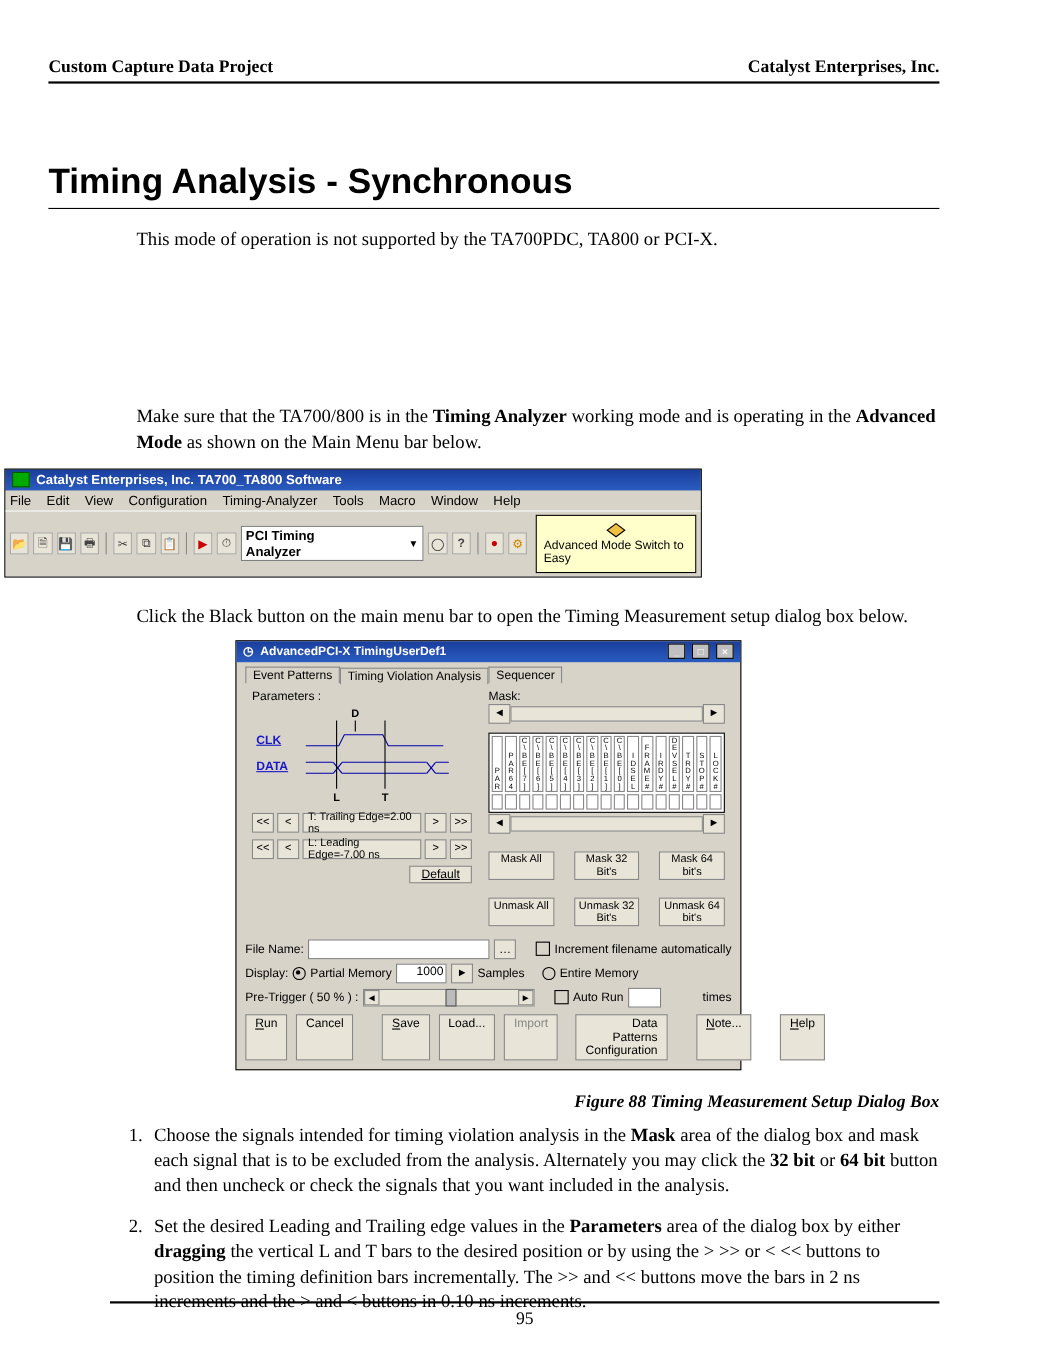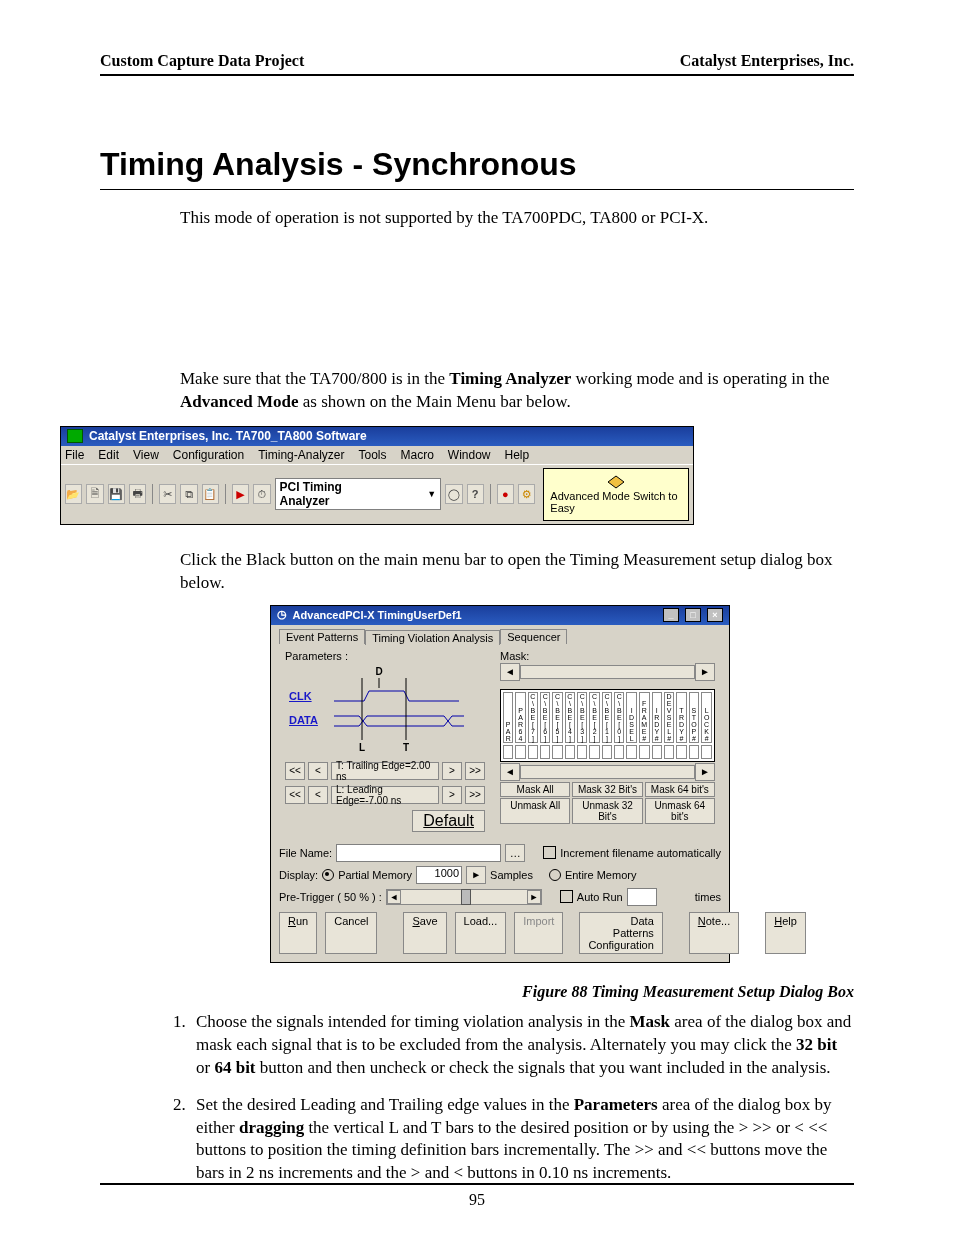--- a/index.html
+++ b/index.html
@@ -6,21 +6,21 @@
     margin: 0;
     padding: 0;
     background: #fff;
     font-family: "Times New Roman", Times, serif;
     color: #000;
   }
   .page {
     width: 954px;
     height: 1235px;
     box-sizing: border-box;
-    padding: 52px 100px 40px 100px;
+    padding: 52px 100px 40px 44px;
     position: relative;
   }
   .hdr {
     display: flex;
     justify-content: space-between;
     font-weight: bold;
     font-size: 16px;
     border-bottom: 2px solid #000;
     padding-bottom: 4px;
     margin-bottom: 70px;
@@ -126,28 +126,28 @@
     float:left; width:200px;
   }
   .paramBox .lbl { font-size:11px; margin-bottom:4px;}
   .wave {
     border:0; position:relative; height:90px; margin-left:4px;
   }
   .siglbl { color:#1818c8; font-weight:bold; text-decoration:underline; font-size:11px; text-align:center;}
   .spinrow { display:flex; align-items:center; gap:3px; font-size:10px; margin-top:6px;}
   .sbtn { border:1px solid #888; background:#e8e4d8; width:18px; height:16px; font-size:10px; display:inline-flex; align-items:center; justify-content:center;}
   .stxt { border:1px solid #888; background:#e8e4d8; height:16px; flex:1; padding:0 4px; display:flex; align-items:center;}
-  .defbtn { border:1px solid #888; background:#e8e4d8; padding:1px 10px; font-size:16px; margin-top:6px; float:right; text-decoration:underline;}
+  .defbtn { border:1px solid #888; background:#e8e4d8; padding:1px 10px; font-size:11px; margin-top:6px; float:right; text-decoration:underline;}
   .maskBox { float:right; width:215px;}
   .maskgrid {
     font-size:9px; background:#fff; border:1px solid #000;
   }
   .maskgrid td { border:1px solid #888; width:14px; height:12px; text-align:center; font-size:8px; padding:0;}
   .addrcell { background:#fff; font-weight:bold; font-size:9px; text-align:left !important; width:auto !important; padding:0 3px !important;}
-  .maskbtnrow { display:flex; gap:2px; margin-top:1px;}
+  .maskbtnrow { display:flex; gap:18px; margin-top:16px;}
   .maskbtn { border:1px solid #888; background:#e8e4d8; font-size:10px; flex:1; text-align:center; padding:1px 2px;}
   .clr { clear:both;}
   .filerow { font-size:11px; margin:4px 8px; display:flex; align-items:center; gap:4px;}
   .txtin { border:1px solid #808080; background:#fff; height:16px; flex:1;}
   .chk { width:11px; height:11px; border:1px solid #000; display:inline-block; vertical-align:middle;}
   .dotbtn { border:1px solid #888; background:#e8e4d8; width:18px; height:16px; display:inline-flex; align-items:center; justify-content:center;}
   .radio { width:10px; height:10px; border:1px solid #000; border-radius:50%; display:inline-block; vertical-align:middle; position:relative;}
   .radio.on::after { content:""; position:absolute; left:2px; top:2px; width:4px; height:4px; border-radius:50%; background:#000;}
   .slider { border:1px solid #888; background:#e8e4d8; height:14px; flex:1; position:relative;}
   .slider .thumb { position:absolute; left:48%; top:-1px; width:8px; height:14px; background:#bbb; border:1px solid #555;}

